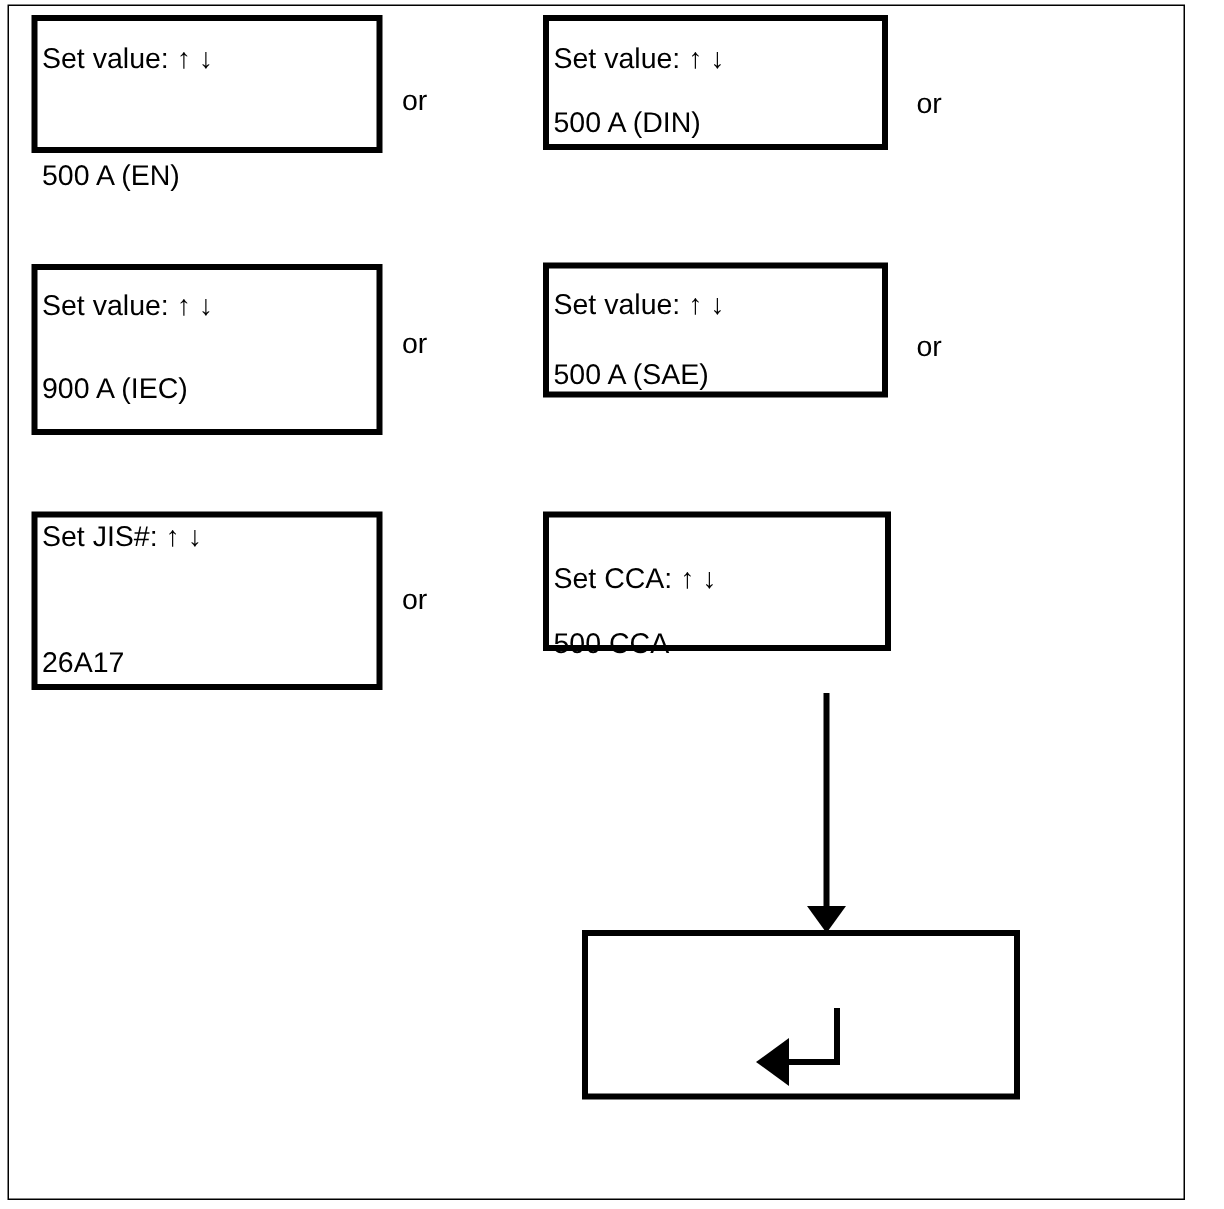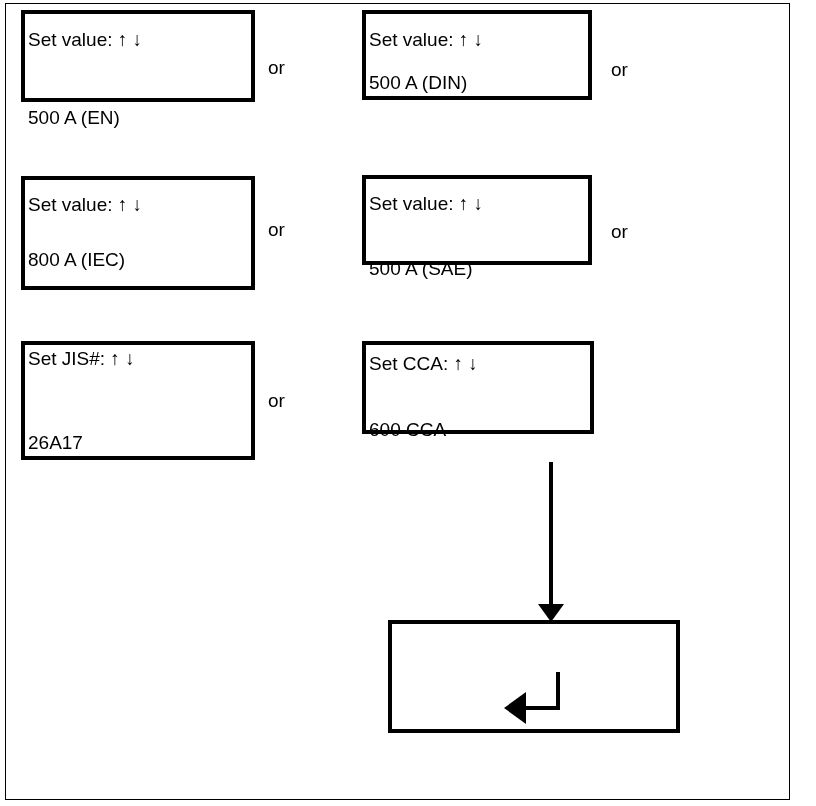--- a/index.html
+++ b/index.html
@@ -121,42 +121,42 @@
   <div class="lcd-box" style="left:362px; top:10px; width:230px; height:90px;">
   </div>
   <div class="lcd-line" style="left:369px; top:29px;">Set value: ↑ ↓</div>
   <div class="lcd-line" style="left:369px; top:72px;">500 A (DIN)</div>
 
   <div class="or-label" style="left:611px; top:59px;">or</div>
 
   <div class="lcd-box" style="left:21px; top:176px; width:234px; height:114px;">
   </div>
   <div class="lcd-line" style="left:28px; top:194px;">Set value: ↑ ↓</div>
-  <div class="lcd-line" style="left:28px; top:249px;">800 A (IEC)</div>
+  <div class="lcd-line" style="left:28px; top:249px;">900 A (IEC)</div>
 
   <div class="or-label" style="left:268px; top:219px;">or</div>
 
   <div class="lcd-box" style="left:362px; top:175px; width:230px; height:90px;">
   </div>
   <div class="lcd-line" style="left:369px; top:193px;">Set value: ↑ ↓</div>
-  <div class="lcd-line" style="left:369px; top:258px;">500 A (SAE)</div>
+  <div class="lcd-line" style="left:369px; top:240px;">500 A (SAE)</div>
 
   <div class="or-label" style="left:611px; top:221px;">or</div>
 
   <div class="lcd-box" style="left:21px; top:341px; width:234px; height:119px;">
   </div>
   <div class="lcd-line" style="left:28px; top:348px;">Set JIS#: ↑ ↓</div>
   <div class="lcd-line" style="left:28px; top:432px;">26A17</div>
 
   <div class="or-label" style="left:268px; top:390px;">or</div>
 
   <div class="lcd-box" style="left:362px; top:341px; width:232px; height:93px;">
   </div>
-  <div class="lcd-line" style="left:369px; top:353px;">Set CCA: ↑ ↓</div>
-  <div class="lcd-line" style="left:369px; top:419px;">600 CCA</div>
+  <div class="lcd-line" style="left:369px; top:376px;">Set CCA: ↑ ↓</div>
+  <div class="lcd-line" style="left:369px; top:419px;">500 CCA</div>
 
   <div class="connector" style="left:538px; top:462px; width:26px; height:160px;">
     <div class="connector-shaft" style="left:11px; top:0px; height:144px;"></div>
     <div class="connector-head" style="left:0px; top:142px;"></div>
   </div>
 
   <div class="lcd-box" style="left:388px; top:620px; width:292px; height:113px;">
   </div>
 
   <div class="enter-glyph" style="left:504px; top:672px; width:62px; height:50px;">

